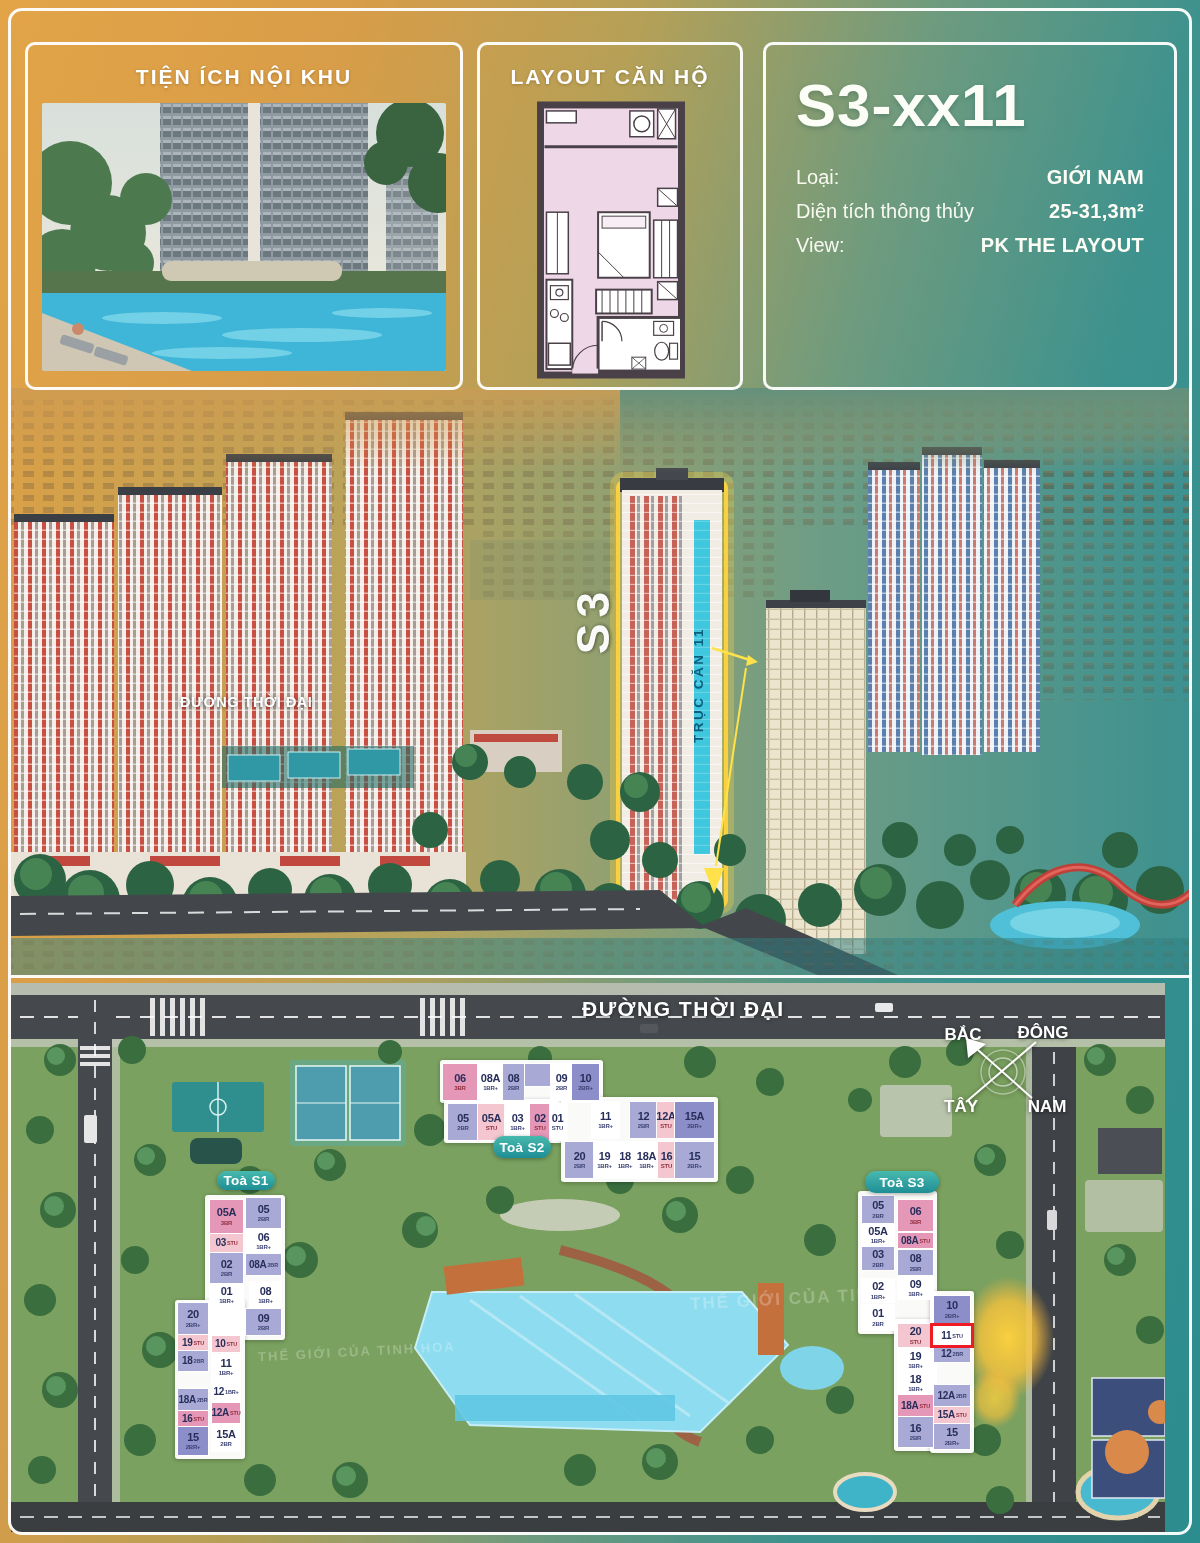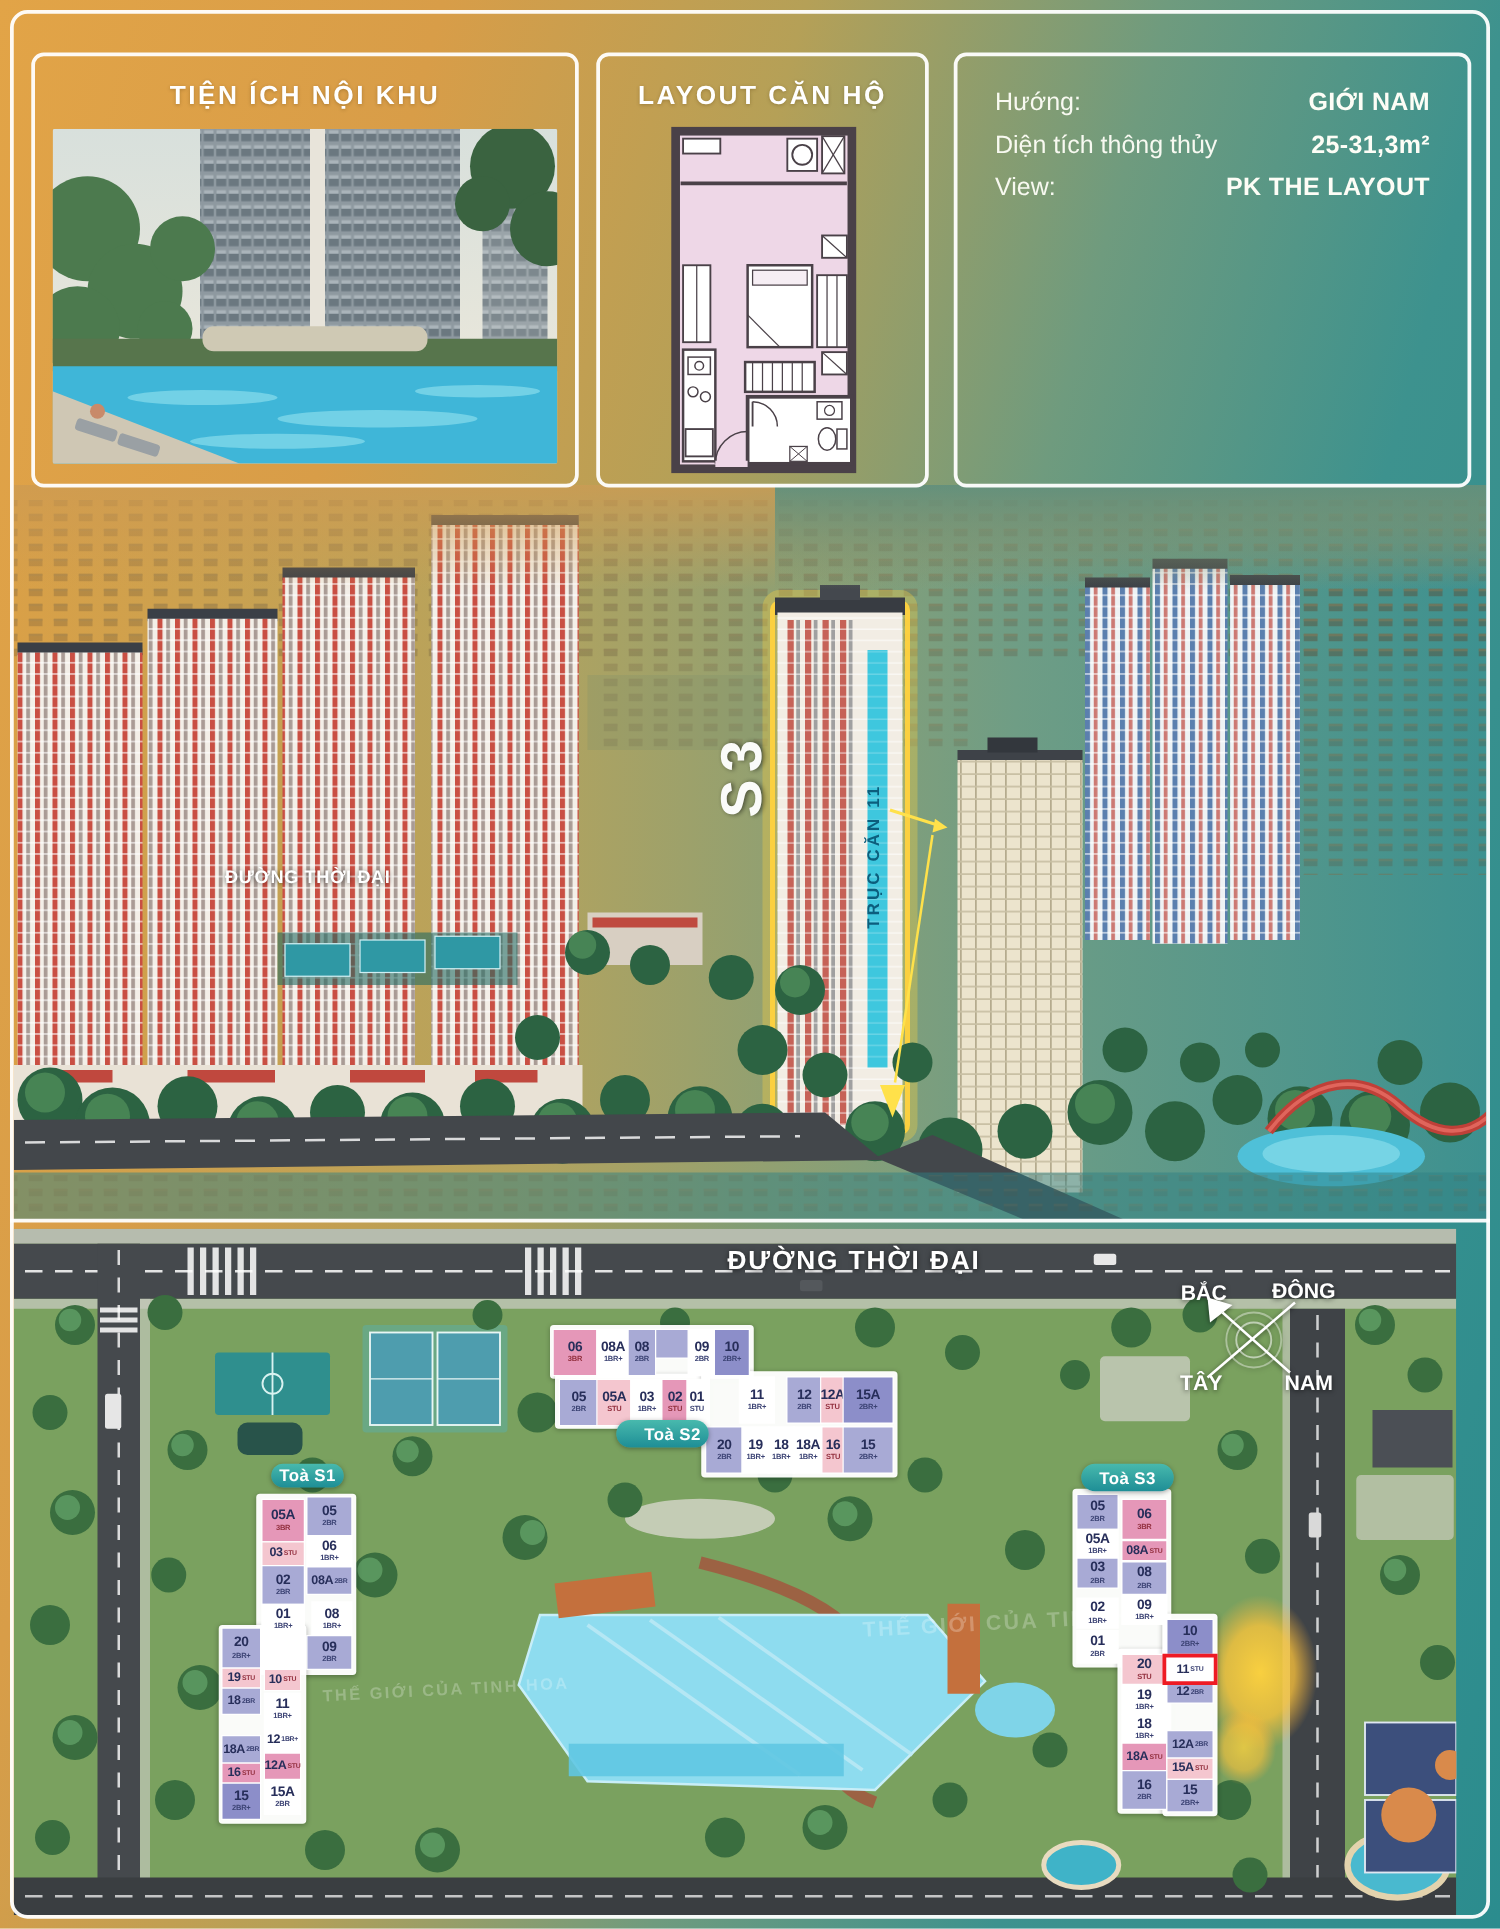--- a/index.html
+++ b/index.html
@@ -572,21 +572,21 @@
         <span class="sub">1BR+</span>
       </div>
       <div class="cell c-pinkL" style="left: 658px; top: 1142px; width: 17px; height: 36px; background: rgb(244, 198, 207);">
         <span class="num">16</span>
         <span class="sub">STU</span>
       </div>
       <div class="cell c-lav" style="left: 675px; top: 1142px; width: 39px; height: 36px; background: rgb(168, 170, 213);">
         <span class="num">15</span>
         <span class="sub">2BR+</span>
       </div>
-      <div class="badge" style="left: 493px; top: 1136px; width: 58px; height: 22px; padding-left: 16px;">Toà S2</div>
+      <div class="badge" style="left: 493px; top: 1136px; width: 58px; height: 22px;">Toà S2</div>
       <div class="block" style="left: 858px; top: 1191px; width: 79px; height: 143px;"></div>
       <div class="block" style="left: 894px; top: 1319px; width: 43px; height: 132px;"></div>
       <div class="block" style="left: 930px; top: 1291px; width: 44px; height: 162px;"></div>
       <div class="cell c-lav" style="left: 862px; top: 1196px; width: 32px; height: 27px; background: rgb(168, 170, 213);">
         <span class="num">05</span>
         <span class="sub">2BR</span>
       </div>
       <div class="cell c-white" style="left: 862px; top: 1224px; width: 32px; height: 22px; background: rgb(255, 255, 255);">
         <span class="num">05A</span>
         <span class="sub">1BR+</span>
@@ -766,23 +766,24 @@
         <g fill="#9aa0a4">
           <rect x="18" y="236" width="34" height="10" rx="3" transform="rotate(18 35 241)"></rect>
           <rect x="52" y="248" width="34" height="10" rx="3" transform="rotate(18 69 253)"></rect>
         </g>
         <circle cx="36" cy="226" r="6" fill="#c88a6a"></circle>
       </svg>
     </div>
   </section>
 
   <section class="panel p3">
+    <div class="unit-code">S3-xx11</div>
     <div class="info-rows">
       <div class="irow">
-        <span class="lbl">Hướng:</span>
+        <span class="lbl">Loại:</span>
         <span class="val">GIỚI NAM</span>
       </div>
       <div class="irow">
         <span class="lbl">Diện tích thông thủy</span>
         <span class="val">25-31,3m²</span>
       </div>
       <div class="irow">
         <span class="lbl">View:</span>
         <span class="val">PK THE LAYOUT</span>
       </div>

